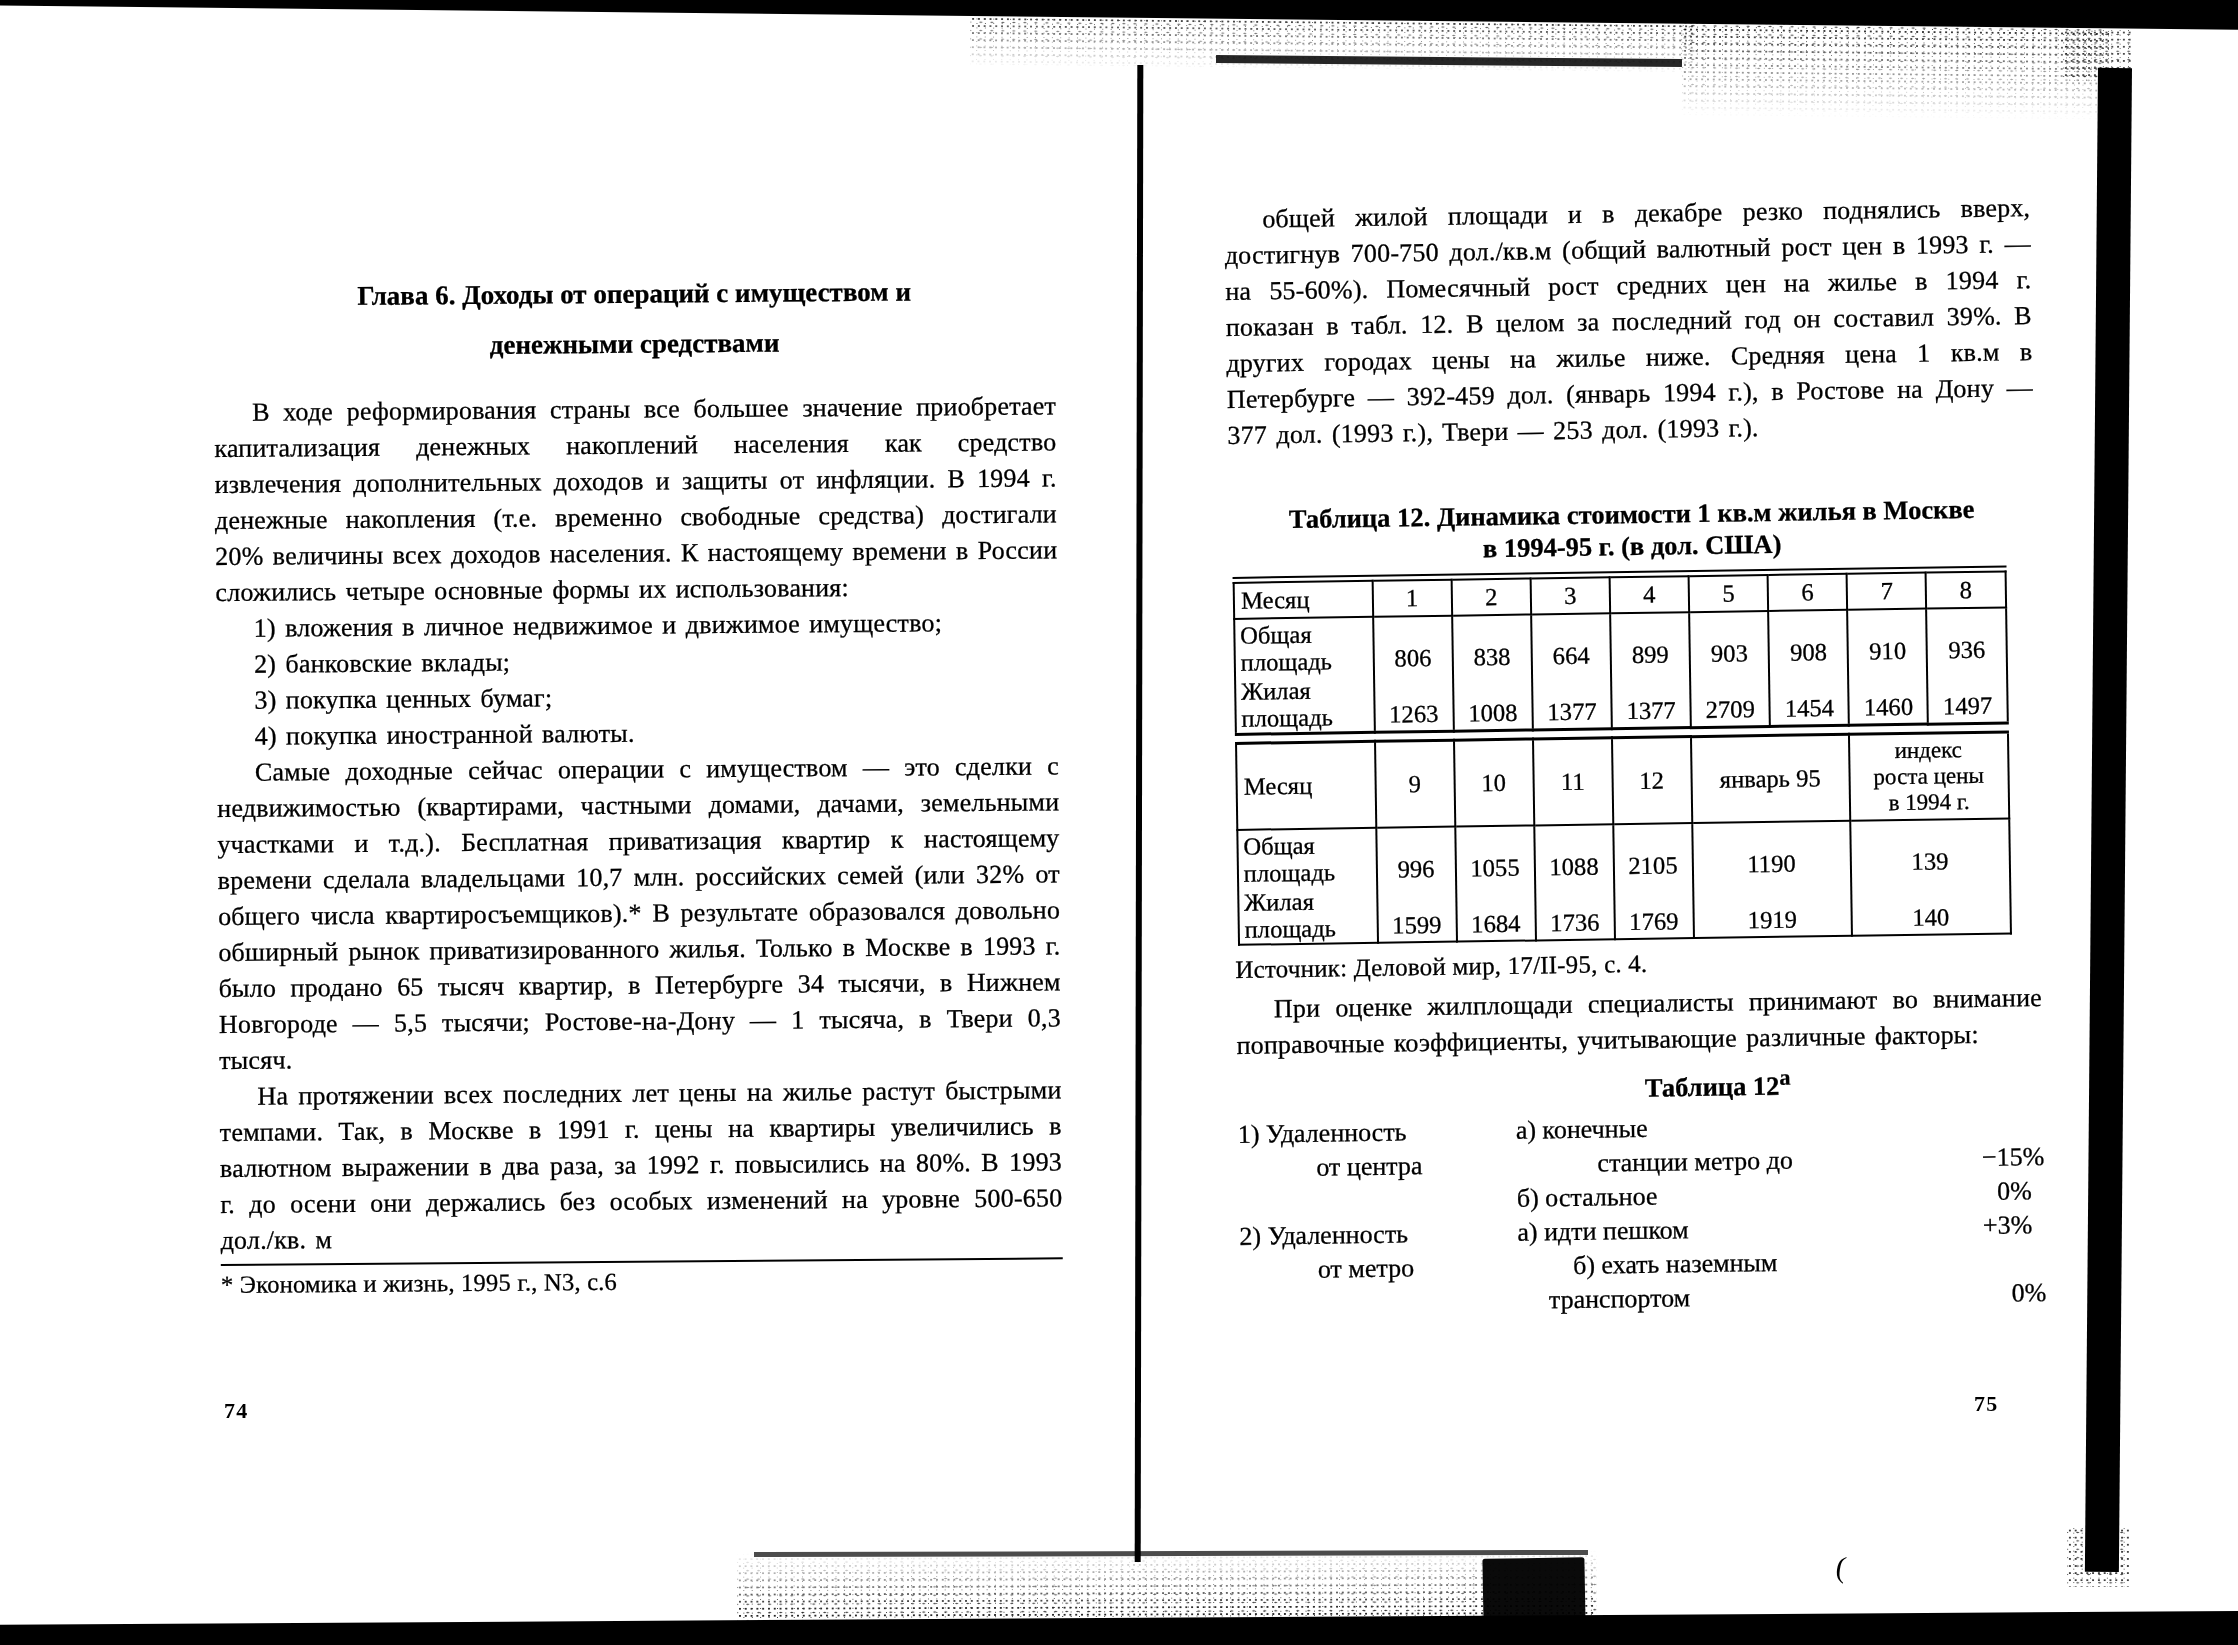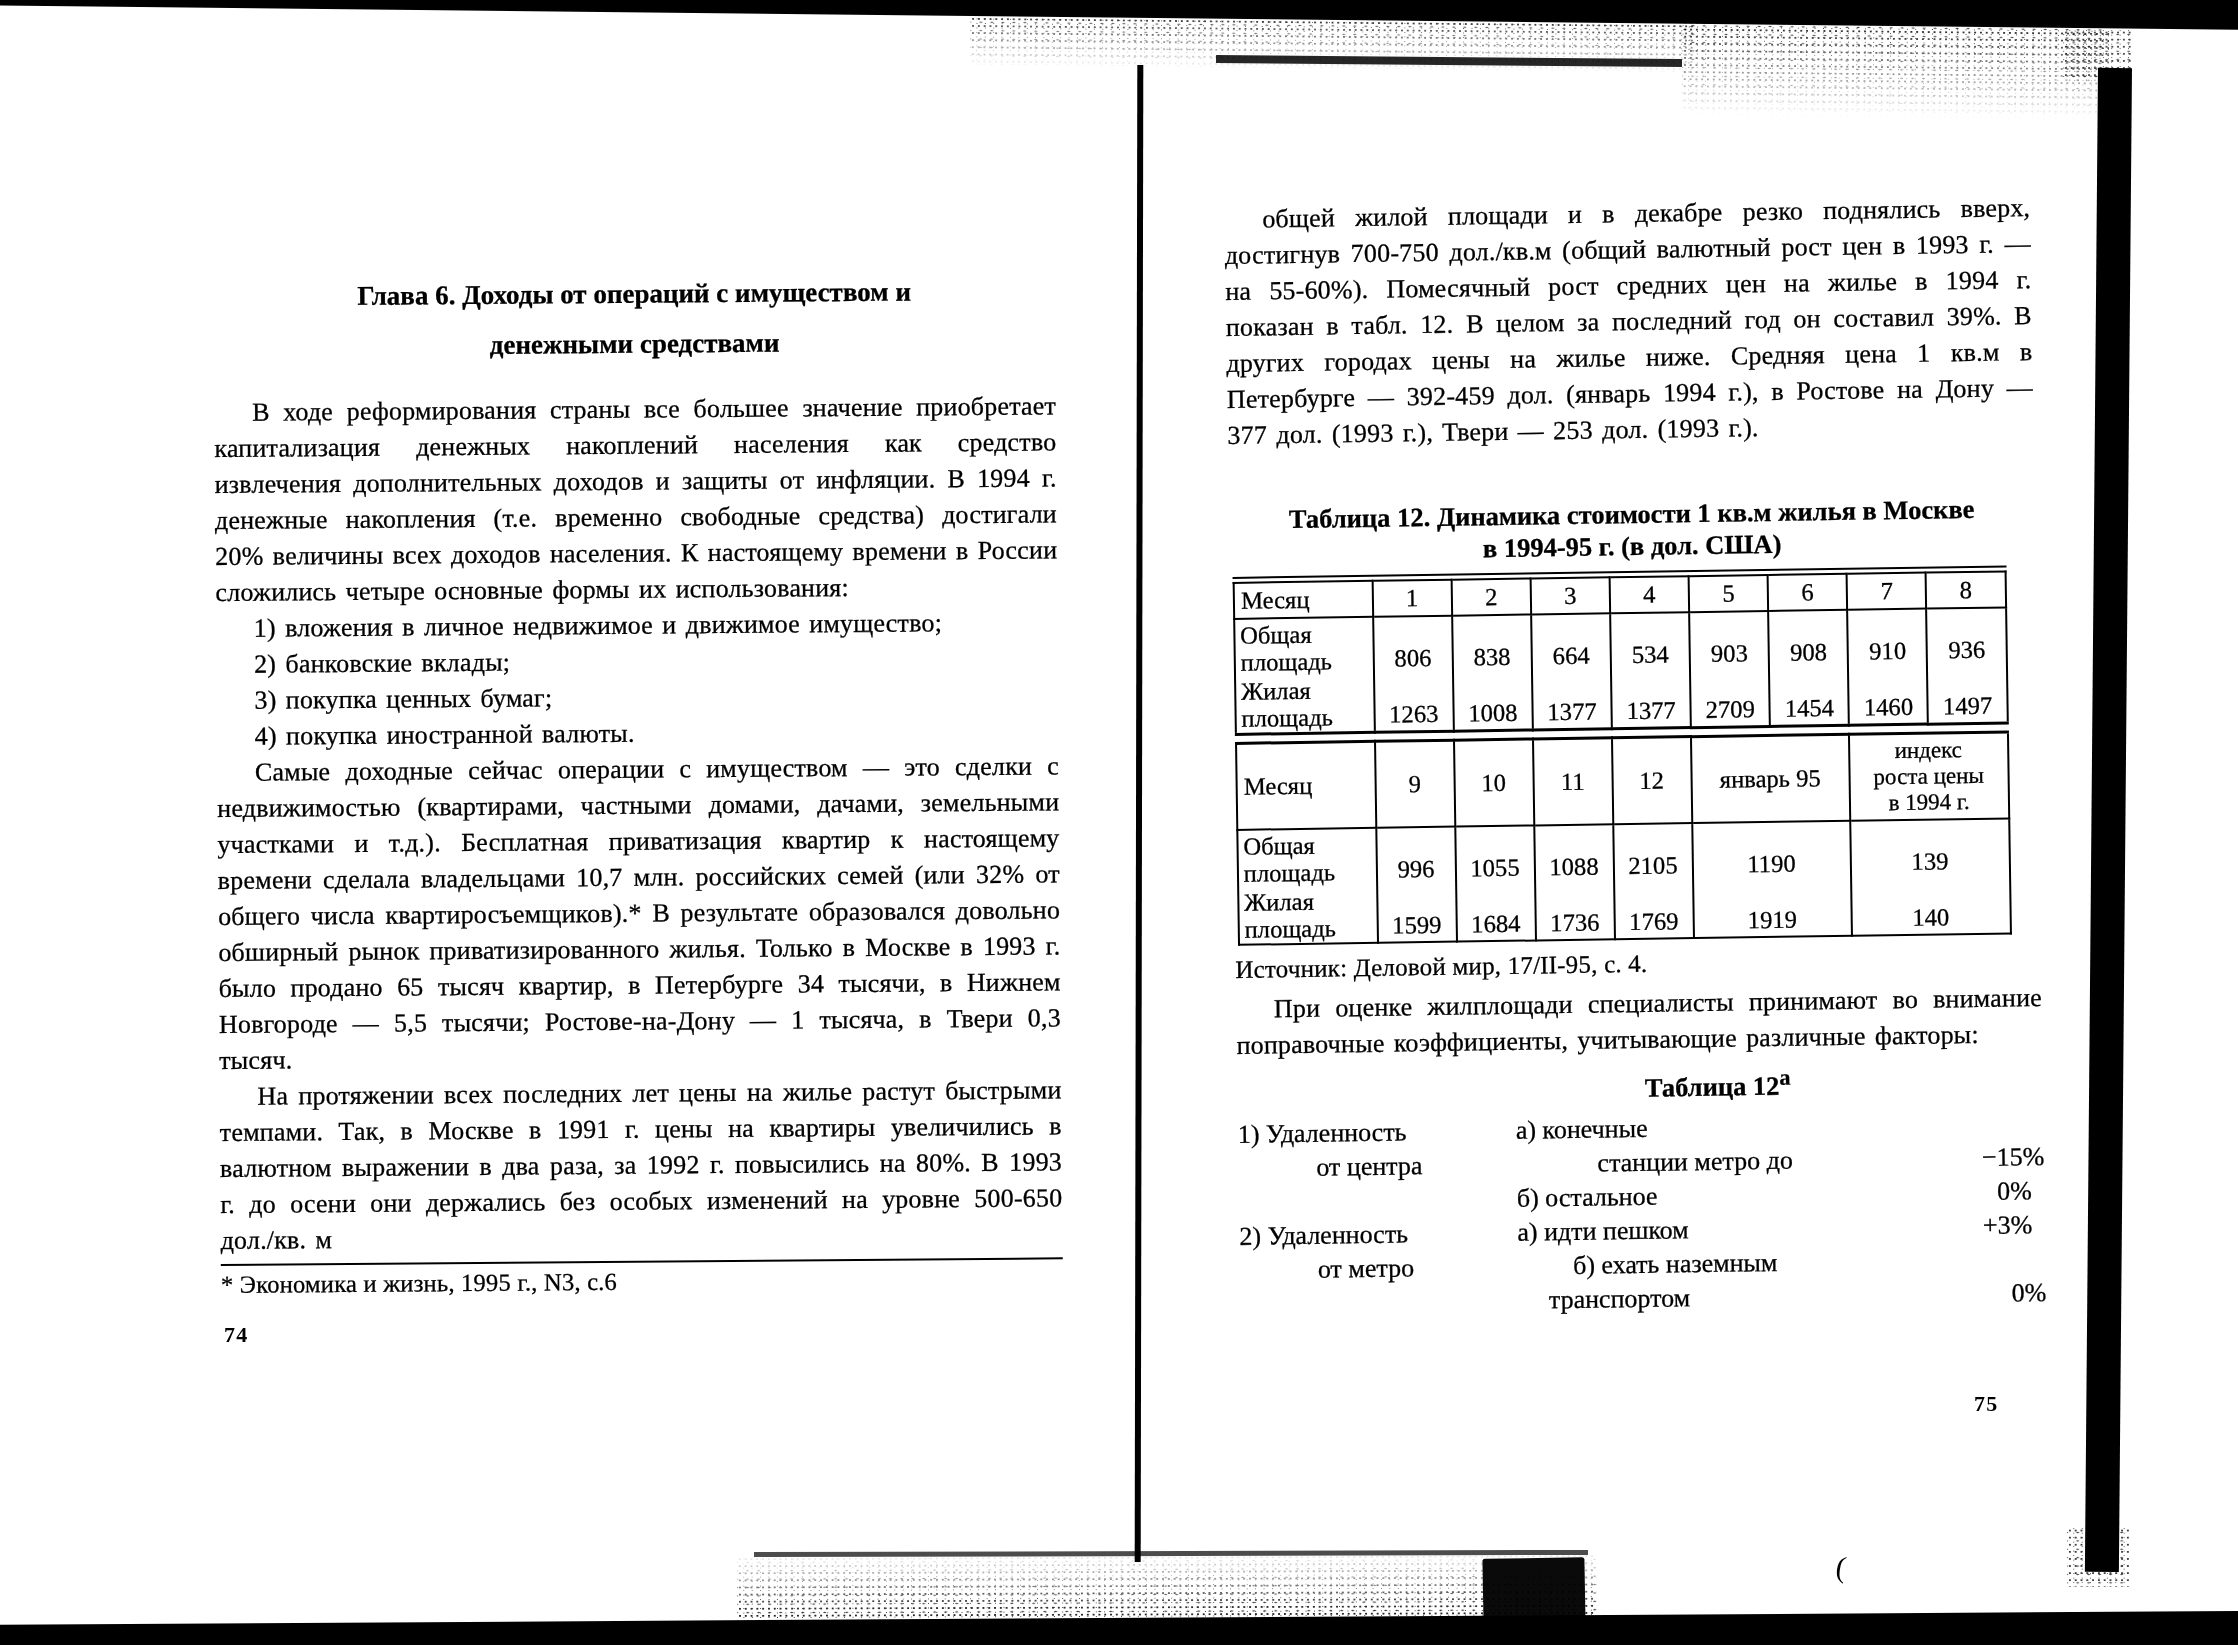--- a/index.html
+++ b/index.html
@@ -13,21 +13,21 @@
   .page-left  { left:213px;  top:272px; width:842px; transform:rotate(-0.45deg); transform-origin:top left; }
   .page-right { left:1224px; top:202px; width:806px; transform:rotate(-0.85deg); transform-origin:top left; }
 
   .chapter-heading { font-weight:bold; font-size:27px; line-height:50px; text-align:center; }
   .body-text { font-size:26px; line-height:36px; text-align:justify; }
   .para { margin:0; text-indent:38px; word-spacing:2.6px; letter-spacing:0.2px; }
   .p-top { margin-top:23px; }
   .footnote-rule { border-top:2.6px solid #000; width:100%; margin-top:5.2px; }
   .footnote { font-size:24.6px; margin-top:5.2px; letter-spacing:0.2px; }
   .page-num { position:absolute; font-size:22px; font-weight:bold; letter-spacing:1.3px; }
-  .page-num-74 { left:224px; top:1322px; }
+  .page-num-74 { left:224px; top:1398px; }
   .page-num-75 { left:1974px; top:1391px; }
 
   .tbl-caption { font-weight:bold; font-size:26.5px; line-height:32px; text-align:center; margin-top:50px; }
   .tbl-wrap { margin-top:9px; margin-left:2.6px; border-top:2.6px solid #000; padding-top:3.2px; width:774px; }
   .tbl-wrap2 { margin-top:5.8px; border-top:0; padding-top:0; }
   table.ptable { border-collapse:collapse; table-layout:fixed; width:774px; font-size:24.6px; }
   table.ptable td { border:2.6px solid #000; padding:0; }
   table.t1 { border-bottom:3.2px solid #000; }
   table.t2 { border-top:3.2px solid #000; }
   .hcell { height:34px; vertical-align:middle; text-align:center; }
@@ -162,21 +162,21 @@
                 </div>
               </td>
           <td class="vcell">
                 <div class="stack">
                   <div class="v">664</div>
                   <div class="v">1377</div>
                 </div>
               </td>
           <td class="vcell">
                 <div class="stack">
-                  <div class="v">534</div>
+                  <div class="v">899</div>
                   <div class="v">1377</div>
                 </div>
               </td>
           <td class="vcell">
                 <div class="stack">
                   <div class="v">903</div>
                   <div class="v">2709</div>
                 </div>
               </td>
           <td class="vcell">

